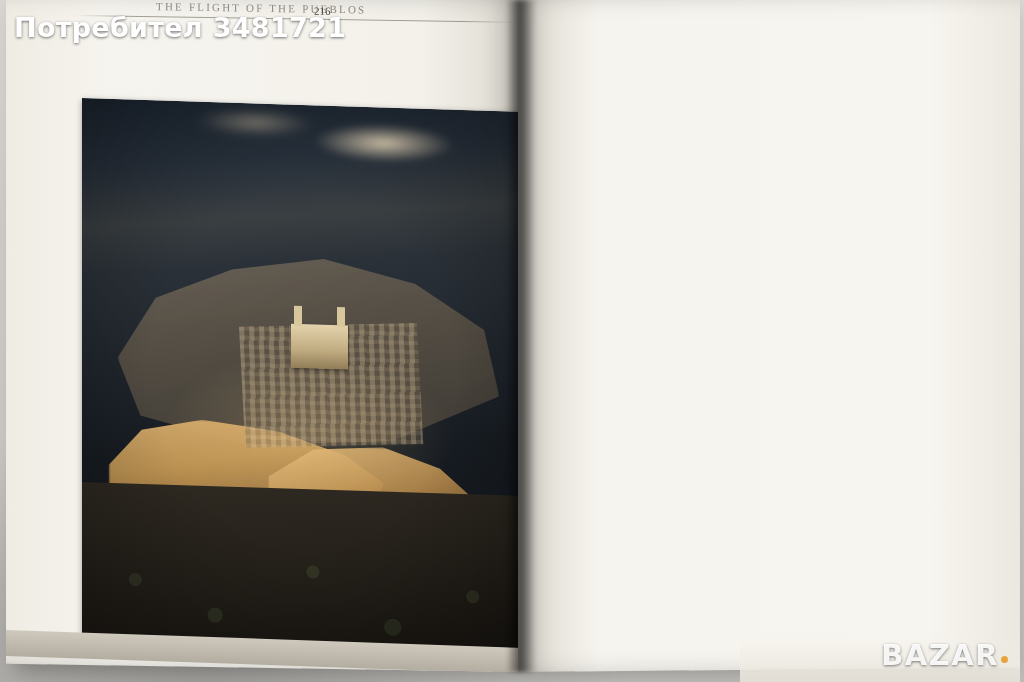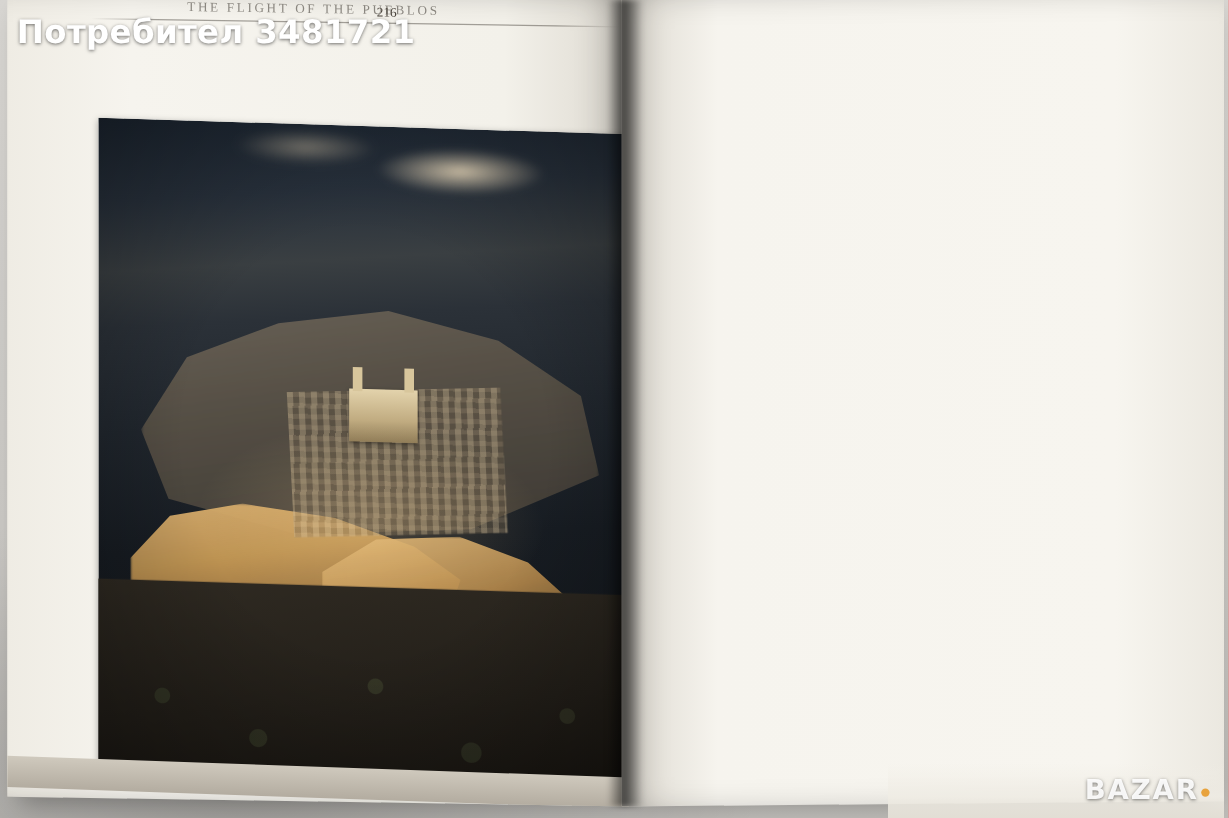--- a/index.html
+++ b/index.html
@@ -298,21 +298,21 @@
     font-weight: 700;
     color: #ffffff;
     text-shadow: 0 1px 3px rgba(0,0,0,0.55);
     letter-spacing: 0.3px;
   }
   .wm-brand {
     position: absolute;
     right: 16px;
     bottom: 10px;
     font-family: "DejaVu Sans", sans-serif;
-    font-size: 23px;
+    font-size: 29px;
     font-weight: 700;
     color: rgba(255,255,255,0.92);
     letter-spacing: 1.5px;
     text-shadow: 0 1px 3px rgba(0,0,0,0.5);
   }
   .wm-brand .dot {
     display: inline-block;
     width: 7px; height: 7px;
     background: #e8a33d;
     border-radius: 50%;

